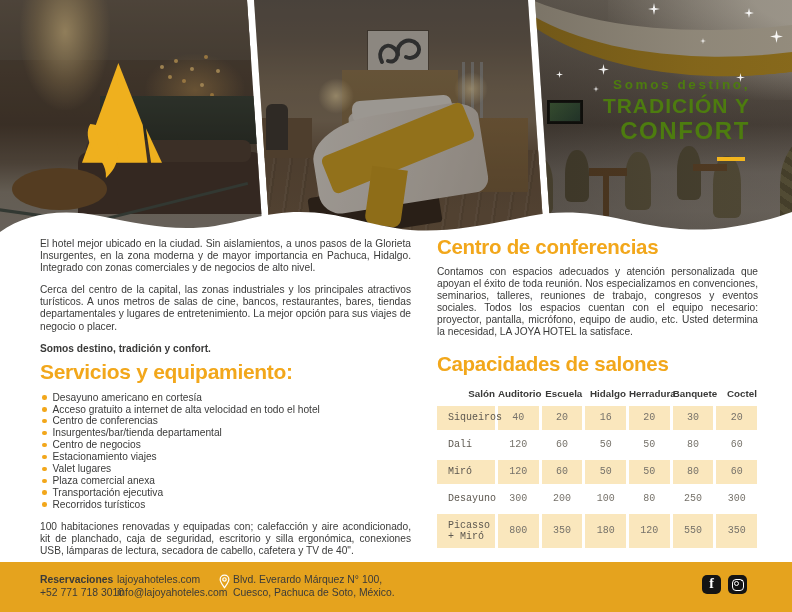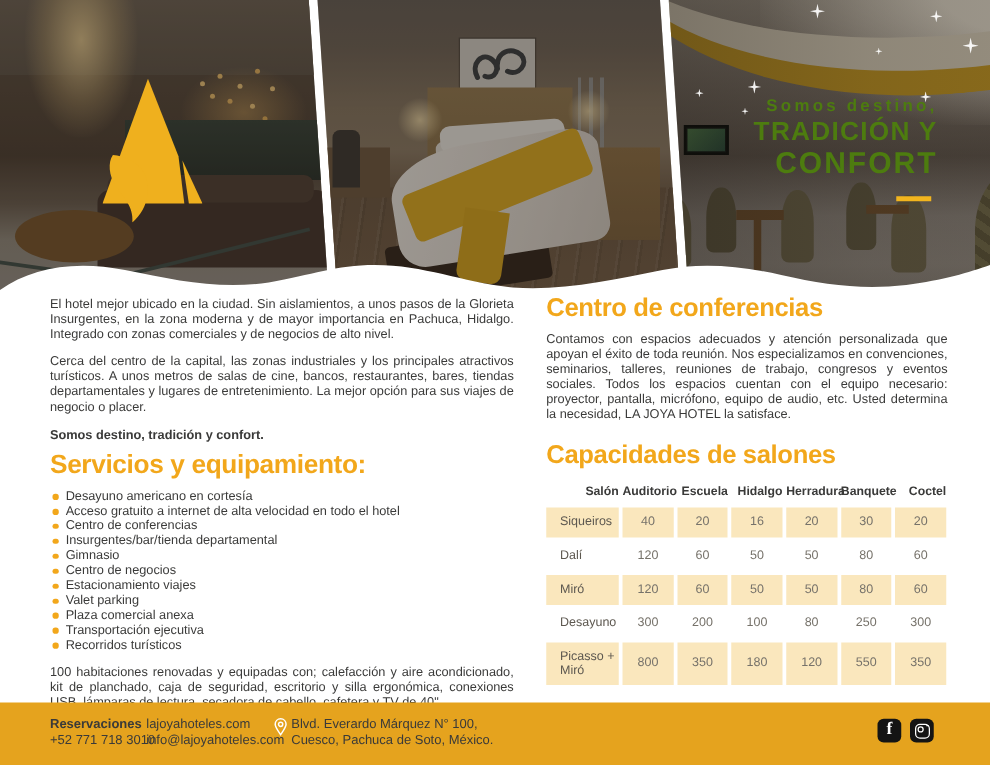--- a/index.html
+++ b/index.html
@@ -82,21 +82,21 @@
   ul.services { list-style:none; margin:2px 0 10px 2px; }
   ul.services li { font-size:10.2px; line-height:11.9px; color:#3a3a39; display:flex; align-items:flex-start; }
   ul.services .dot { flex:0 0 auto; width:4.5px; height:4.5px; border-radius:50%; background:#f2a71b; margin:3.5px 6px 0 0; }
 
   .col-right h2.gold { font-size:20.5px; margin-bottom:7px; }
   .col-right .caps-head { margin-top:13px; }
 
   table.caps { border-collapse:separate; border-spacing:3px 3px; margin-left:-3px; width:326px; table-layout:fixed; }
   table.caps th { font-size:9.8px; font-weight:bold; color:#3a3a39; text-align:right; padding:2px 0 4px 0; }
   table.caps th:first-child { width:58px; }
-  table.caps td { font-size:10px; color:#76726a; text-align:center; padding:0 1px; height:24px; }
+  table.caps td { font-size:10px; color:#76726a; text-align:center; padding:0 1px; height:24px;font-family:Liberation Mono, monospace; }
   table.caps td:first-child { text-align:left; padding-left:11px; color:#5d5850; }
   table.caps tr.odd td { background:#fae7bd; }
   table.caps tr.even td { background:#ffffff; }
   table.caps tr.tall td { height:34px; line-height:11px; }
 
   
   .footer { position:absolute; left:0; bottom:0; width:792px; height:50px; background:#e5a31e; }
   .footer .blk { position:absolute; top:11px; font-size:10.4px; line-height:13px; color:#3a3a39; }
   .f-res { left:40px; }
   .f-res .lbl { font-weight:bold; }
@@ -224,33 +224,29 @@
         <li>
           <span class="dot"></span>
           <span>Centro de conferencias</span>
         </li>
         <li>
           <span class="dot"></span>
           <span>Insurgentes/bar/tienda departamental</span>
         </li>
         <li>
           <span class="dot"></span>
-          <span>Gimnasio</span>
-        </li>
-        <li>
-          <span class="dot"></span>
           <span>Centro de negocios</span>
         </li>
         <li>
           <span class="dot"></span>
           <span>Estacionamiento viajes</span>
         </li>
         <li>
           <span class="dot"></span>
-          <span>Valet parking</span>
+          <span>Valet lugares</span>
         </li>
         <li>
           <span class="dot"></span>
           <span>Plaza comercial anexa</span>
         </li>
         <li>
           <span class="dot"></span>
           <span>Transportación ejecutiva</span>
         </li>
         <li>

